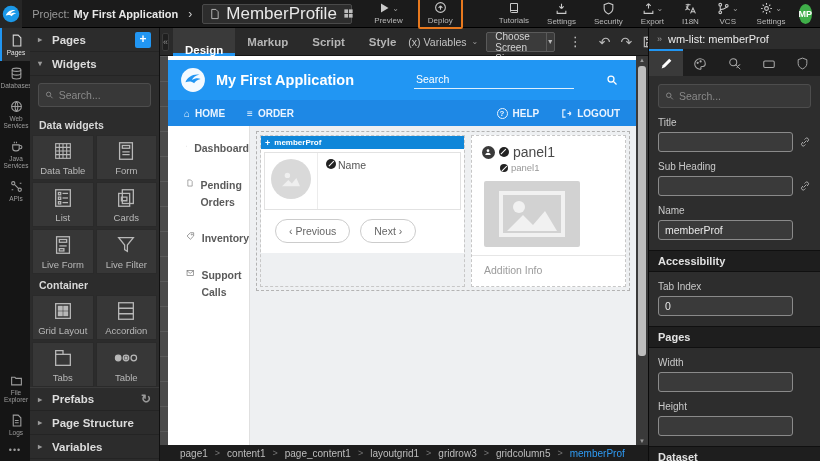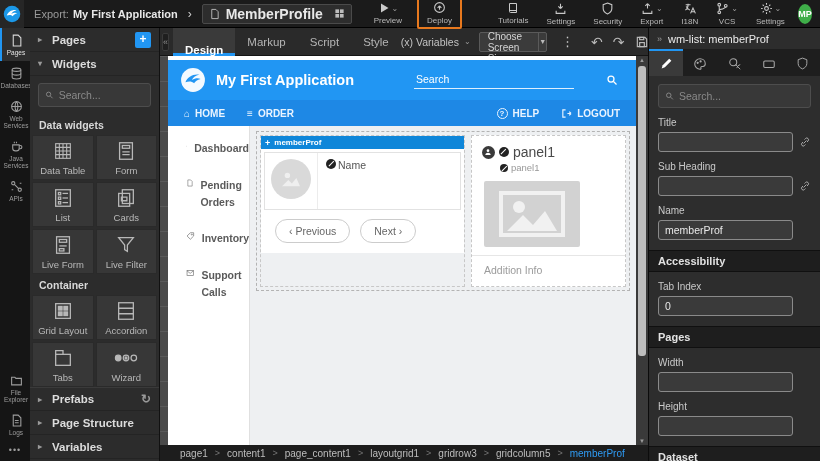--- a/index.html
+++ b/index.html
@@ -10,21 +10,21 @@
 
   
   .topbar { position:absolute; left:0; top:0; width:820px; height:28px;
     background:#1b1b1b; display:flex; align-items:center; border-bottom:1px solid #000; z-index:5; }
   .logo-cell { width:34px; height:28px; background:#262626; display:flex; align-items:center; justify-content:center; }
   .proj { display:flex; align-items:center; margin-left:10px; font-size:11px; color:#9a9a9a; white-space:nowrap; }
   .proj b { color:#e8e8e8; font-weight:bold; margin-left:4px; font-size:11px; }
   .proj-chev { color:#cfcfcf; font-size:12px; margin:0 10px; }
   .page-tab { display:flex; align-items:center; gap:6px; background:#2d2d2d; border:1px solid #4a4a4a;
     border-radius:2px; height:20px; padding:0 6px; min-width:150px; }
-  .page-tab span { color:#e8e8e8; font-size:14px; font-weight:bold; flex:1; }
+  .page-tab span { color:#e8e8e8; font-size:17px; font-weight:normal; flex:1; }
   .tb-item { display:flex; flex-direction:column; align-items:center; justify-content:center;
     color:#b9b9b9; font-size:8px; gap:2px; margin:0 9px; cursor:pointer; }
   .tb-item .lbl { white-space:nowrap; }
   .deploy-box { border:2px solid #e8791e; border-radius:2px; padding:1px 8px 2px; margin:0 6px; }
   .chev { color:#9a9a9a; font-size:8px; margin-left:2px; }
   .avatar { width:20px; height:20px; border-radius:50%; background:#3fae49; color:#fff; font-size:9px;
     font-weight:bold; display:flex; align-items:center; justify-content:center; margin:0 8px 0 4px; }
   .spacer { flex:1; }
 
   
@@ -53,21 +53,21 @@
   .tile { background:#373737; border:1px solid #2a2a2a; height:45px; display:flex; flex-direction:column;
     align-items:center; justify-content:center; gap:3px; cursor:grab; }
   .tile .lbl { color:#b9b9b9; font-size:9.5px; }
   .refresh-ic { margin-left:auto; color:#9a9a9a; font-size:12px; }
 
   
   .canvascol { position:absolute; left:160px; top:28px; width:488px; height:433px; display:flex; flex-direction:column; }
   .ctoolbar { height:28px; background:#2a2a2a; display:flex; align-items:center; border-bottom:1px solid #151515; flex:0 0 auto; }
   .collapse-sq { width:14px; height:18px; background:#1f1f1f; color:#8f8f8f; font-size:9px; display:flex;
     align-items:center; justify-content:center; margin:0 4px 0 2px; border:1px solid #3a3a3a; border-radius:2px; cursor:pointer;}
-  .ctab { color:#b5b5b5; font-size:11.5px; padding:0 12px; height:28px; display:flex; align-items:center; cursor:pointer; }
+  .ctab { color:#b5b5b5; font-size:11.5px; padding:0 12px; height:28px; display:flex; align-items:center; cursor:pointer;font-weight:bold; }
   .ctab.active { color:#fff; background:#3a3a3a; border-bottom:3px solid #2196f3; font-weight:bold; padding-top:20px; }
   .vars { color:#c3c3c3; font-size:10.5px; display:flex; align-items:center; gap:3px; margin-left:auto; cursor:pointer; }
   .screensize { margin:0 8px; height:20px; background:#3b3b3b; border:1px solid #5a5a5a; border-radius:2px;
     display:flex; align-items:center; font-size:10px; color:#d5d5d5; cursor:pointer; }
   .screensize .txt { padding:0 8px; }
   .screensize .dd { width:16px; height:100%; border-left:1px solid #5a5a5a; display:flex; align-items:center;
     justify-content:center; font-size:7px; color:#bbb; }
   .kebab { color:#c9c9c9; font-size:13px; padding:0 6px; cursor:pointer; }
   .tool-glyph { color:#b9b9b9; font-size:14px; padding:0 5px; cursor:pointer; }
   .tb-sep { width:1px; height:18px; background:#4a4a4a; margin:0 3px; }
@@ -151,21 +151,21 @@
 <body>
 
 <div class="topbar">
   <div class="logo-cell">
     <svg width="18" height="18" viewBox="0 0 24 24">
         <circle cx="12" cy="12" r="11" fill="#1b98e8"></circle>
         <path d="M5 14c2-5 7-8 13-7-4 1-6 3-7 5 3-2 6-2 8-1-3 1-5 2-6 4-2-2-5-2-8-1z" fill="#fff"></path>
       </svg>
   </div>
   <div class="proj">
-    <span>Export:</span>
+    <span>Project:</span>
     <b>My First Application</b>
   </div>
   <span class="proj-chev">›</span>
   <div class="page-tab">
     <svg class="ic" width="11" height="12" viewBox="0 0 24 24" fill="none" stroke="#bdbdbd" stroke-width="2">
         <path d="M6 2h9l5 5v15H6z"></path>
       </svg>
     <span>MemberProfile</span>
     <svg class="ic" width="11" height="11" viewBox="0 0 24 24" fill="#bdbdbd">
         <rect x="3" y="3" width="8" height="8"></rect>
@@ -404,21 +404,21 @@
         </svg>
       <span class="lbl">Tabs</span>
     </div>
     <div class="tile">
       <svg width="26" height="22" viewBox="0 0 30 24" fill="none" stroke="#b8b8b8" stroke-width="1.4">
           <circle cx="6" cy="12" r="3.2" fill="#b8b8b8"></circle>
           <circle cx="15" cy="12" r="3.2"></circle>
           <circle cx="15" cy="12" r="1.2" fill="#b8b8b8"></circle>
           <circle cx="24" cy="12" r="3.2"></circle>
         </svg>
-      <span class="lbl">Wizard</span>
+      <span class="lbl">Table</span>
     </div>
   </div>
   <div class="acc-row" style="border-top:1px solid #3a3a3a;">
     <span class="acc-caret">▸</span>
     <span>Prefabs</span>
     <span class="refresh-ic">↻</span>
   </div>
   <div class="acc-row">
     <span class="acc-caret">▸</span>
     <span>Page Structure</span>

